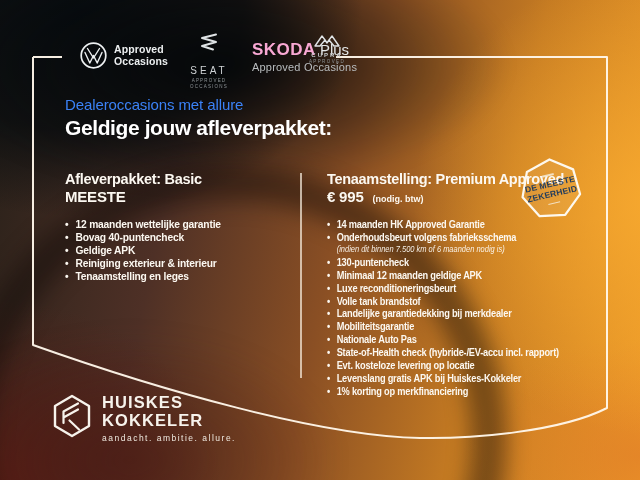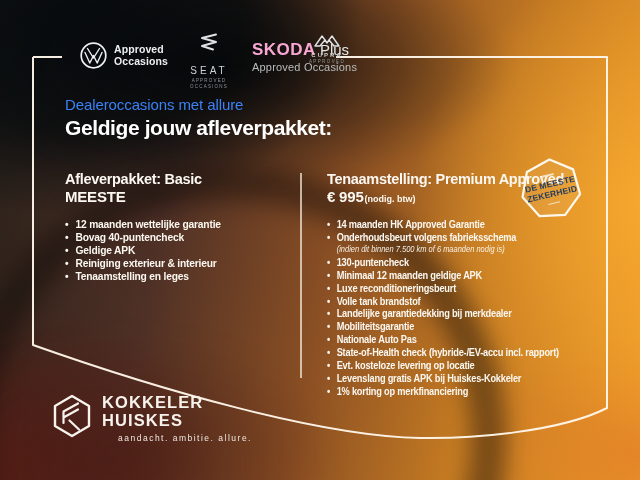--- a/index.html
+++ b/index.html
@@ -43,21 +43,21 @@
   
   .heading{position:absolute;left:65px;top:96px;color:#fff;}
   .kicker{font-size:15px;font-weight:400;color:#3b82f6;letter-spacing:-.1px;}
   .title{font-size:21px;font-weight:bold;letter-spacing:-.4px;margin-top:3px;color:#ffffff;}
 
   
   .col{position:absolute;color:#fcf8f1;}
   .col-basic{left:65px;top:170px;width:235px;}
   .col-premium{left:327px;top:170px;width:285px;}
   .pkg-title{font-size:14.5px;font-weight:bold;letter-spacing:-.3px;line-height:18px;}
-  .pkg-price-row{display:flex;align-items:baseline;gap:1px;}
+  .pkg-price-row{display:flex;align-items:baseline;gap:9px;}
   .pkg-price{font-size:15px;font-weight:bold;letter-spacing:-.2px;line-height:18px;}
   .pkg-price-note{font-size:9px;font-weight:bold;}
   ul.benefits{list-style:none;margin:12px 0 0 0;padding:0;font-weight:bold;
       transform-origin:0 0;line-height:12.9px;}
   .col-basic ul.benefits{font-size:10.8px;letter-spacing:-.2px;transform:scaleX(.95);width:250px;}
   .col-premium ul.benefits{font-size:10.5px;letter-spacing:-.25px;transform:scaleX(.88);width:330px;}
   ul.benefits li{position:relative;padding-left:11px;}
   ul.benefits li::before{content:"\2022";position:absolute;left:0;top:0;}
   .li-note{display:block;font-size:8.5px;font-style:italic;font-weight:400;
       letter-spacing:0;line-height:10px;margin-bottom:2px;opacity:.95;}
@@ -67,21 +67,21 @@
   .badge svg{position:absolute;inset:0;}
   .badge-inner{position:absolute;inset:0;display:flex;flex-direction:column;
       align-items:center;justify-content:center;}
   .badge-line{font-size:8.5px;font-weight:bold;color:#1d3a5e;letter-spacing:.2px;line-height:10.5px;}
   .badge-dash{width:12px;height:1.5px;background:#f6ecd9;opacity:.85;margin:3px 0;}
 
   
   .footer{position:absolute;left:52px;top:394px;display:flex;align-items:flex-start;color:#f7f3ec;}
   .footer-text{margin-left:10px;}
   .footer-name{font-size:16.5px;font-weight:bold;letter-spacing:1.1px;line-height:17.5px;}
-  .footer-tagline{font-size:8.5px;letter-spacing:1.5px;margin-top:4px;color:#efe9e0;margin-left:16px;}
+  .footer-tagline{font-size:8.5px;letter-spacing:1.5px;margin-top:4px;color:#efe9e0;}
 </style>
 </head>
 <body>
 
 <div class="bg"></div>
 <div class="dash-blur"></div>
 <div class="wheel-blur"></div>
 <div class="seat-blur"></div>
 
 <svg class="frame-svg" width="640" height="480" viewBox="0 0 640 480">
@@ -252,17 +252,17 @@
     <div class="badge-dash"></div>
   </div>
 </div>
 
 <div class="footer">
   <svg width="40" height="44" viewBox="0 0 40 44">
     <path d="M20 2 L37 12 V32 L20 42 L3 32 V12 Z" fill="none" stroke="#f7f3ec" stroke-width="2.4" stroke-linejoin="round"></path>
     <path d="M26 9.5 L11.5 17.5 V29 M11.5 23.5 L26 15.5 M17.5 26.5 L27 35.5" fill="none" stroke="#f7f3ec" stroke-width="2.2" stroke-linejoin="round" stroke-linecap="round"></path>
   </svg>
   <div class="footer-text">
+    <div class="footer-name">HUISKES</div>
     <div class="footer-name">KOKKELER</div>
-    <div class="footer-name">HUISKES</div>
     <div class="footer-tagline">aandacht. ambitie. allure.</div>
   </div>
 </div>
 
 </body></html>

